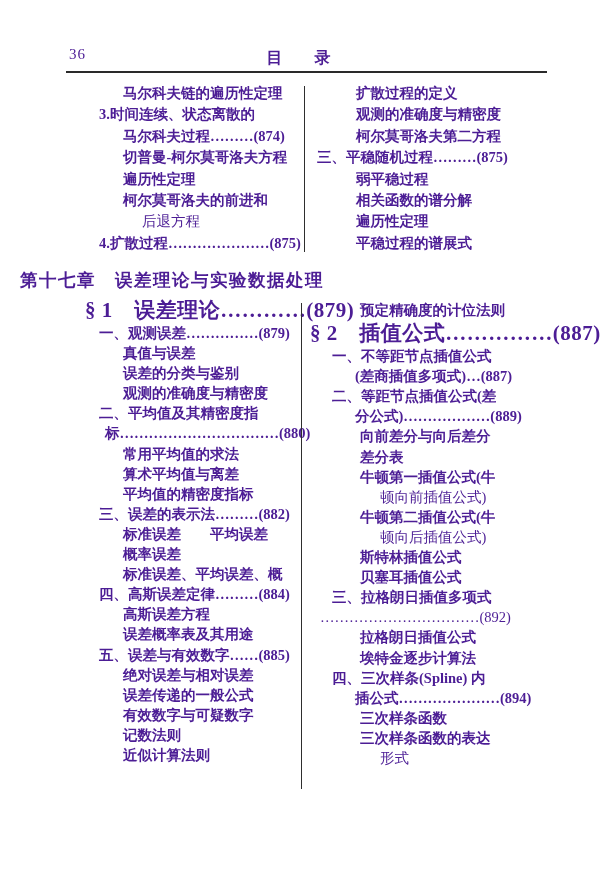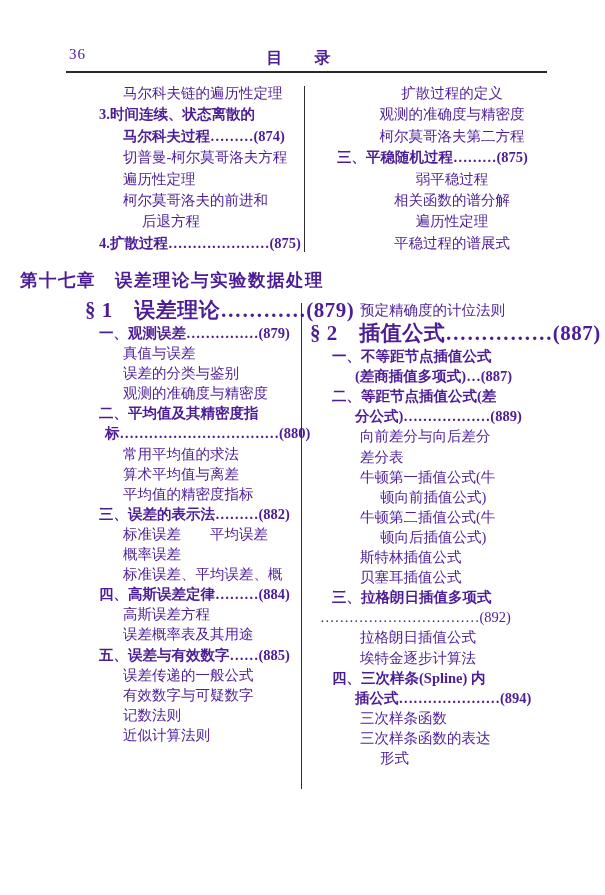--- a/index.html
+++ b/index.html
@@ -26,32 +26,32 @@
   .divider{position:absolute;width:0;border-left:1.5px solid #2e2e2e;}
   .div-top{left:304px;top:86px;height:166px;}
   .div-bottom{left:301px;top:303px;height:486px;}
   .chapter{
     position:absolute;left:0;width:100%;top:268px;margin:0;
     font-size:17.5px;font-weight:700;letter-spacing:1.5px;padding-left:20px;
   }
   .col{position:absolute;font-size:14.5px;}
   .col .line{line-height:21.4px;white-space:nowrap;}
   .col-tl{left:85px;top:83px;width:218px;}
-  .col-tr{left:310px;top:83px;width:238px;text-align:center;}
+  .col-tr{left:310px;top:83px;width:238px;}
   .col-bl{left:85px;top:297px;width:218px;}
   .col-br{left:310px;top:297px;width:242px;}
   .col-bl .line,.col-br .line{line-height:20.1px;}
   .col-br{padding-top:3px;}
   .bold{font-weight:700;}
   .lg{font-size:21px;font-weight:600;line-height:26px !important;letter-spacing:0.5px;}
   
   .lv-s{padding-left:0;}
   .lv-n{padding-left:14px;}
   .lv-cont{padding-left:20px;}
-  .lv-sub{padding-left:38px;}
+  .lv-sub{padding-left:38px;font-weight:bold;}
   .lv-deep{padding-left:57px;}
   
   .col-tr .lv-n{padding-left:7px;}
   .col-tr .lv-sub{padding-left:46px;}
   .col-br .lv-n{padding-left:22px;}
   .col-br .lv-sub{padding-left:50px;}
   .col-br .lv-cont{padding-left:45px;}
   .col-br .lv-deep{padding-left:70px;}
   .col-br .lv-dots{padding-left:10px;}
 </style>
@@ -100,20 +100,21 @@
       <div class="line lv-sub">算术平均值与离差</div>
       <div class="line lv-sub">平均值的精密度指标</div>
       <div class="line lv-n bold">三、误差的表示法………(882)</div>
       <div class="line lv-sub">标准误差　　平均误差</div>
       <div class="line lv-sub">概率误差</div>
       <div class="line lv-sub">标准误差、平均误差、概</div>
       <div class="line lv-n bold">四、高斯误差定律………(884)</div>
       <div class="line lv-sub">高斯误差方程</div>
       <div class="line lv-sub">误差概率表及其用途</div>
       <div class="line lv-n bold">五、误差与有效数字……(885)</div>
+      <div class="line lv-sub">绝对误差与相对误差</div>
       <div class="line lv-sub">误差传递的一般公式</div>
       <div class="line lv-sub">有效数字与可疑数字</div>
       <div class="line lv-sub">记数法则</div>
       <div class="line lv-sub">近似计算法则</div>
     </div>
   <div class="divider div-bottom"></div>
   <div class="col col-br">
       <div class="line lv-sub">预定精确度的计位法则</div>
       <div class="line lv-s lg">§ 2　插值公式……………(887)</div>
       <div class="line lv-n bold">一、不等距节点插值公式</div>

